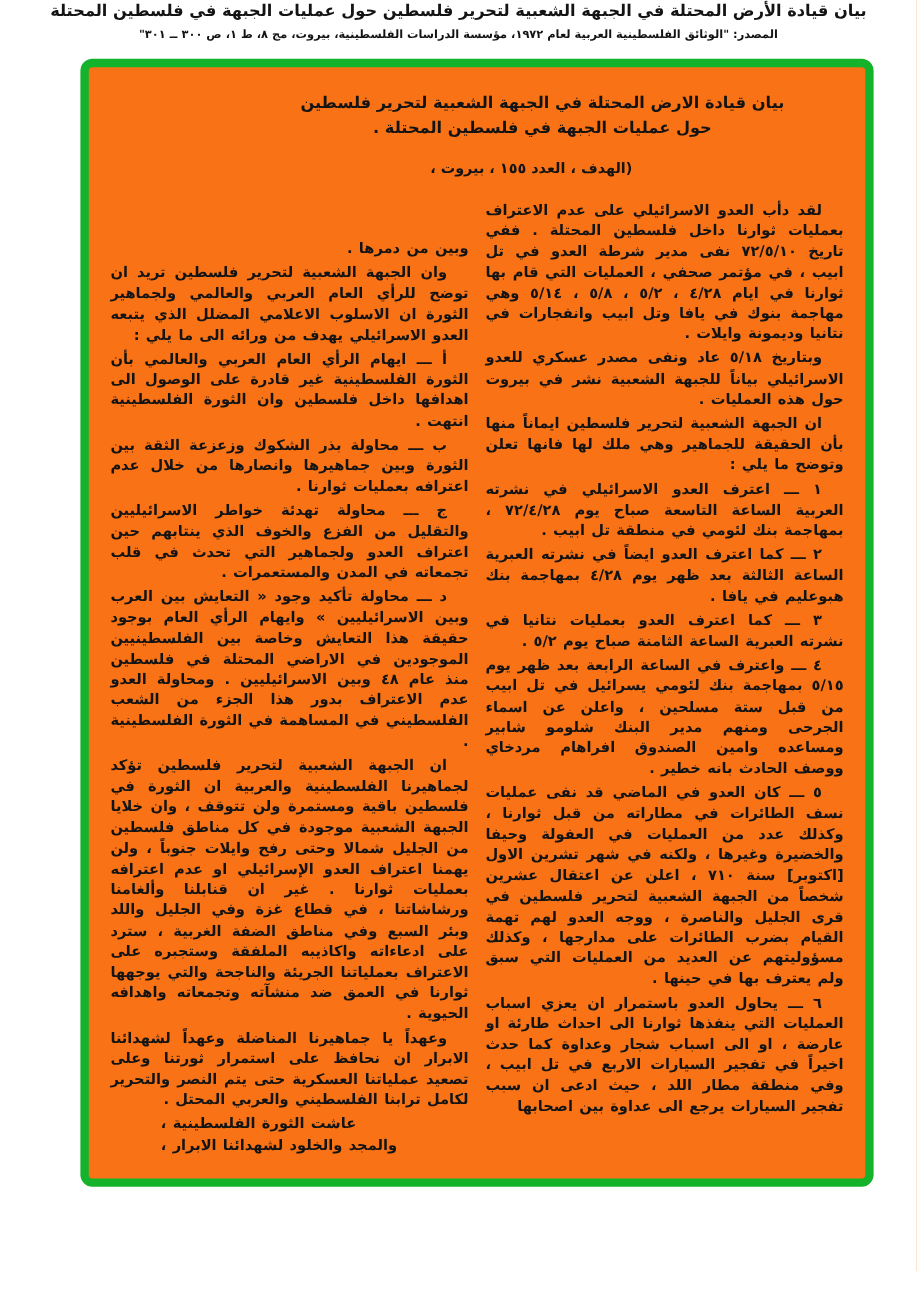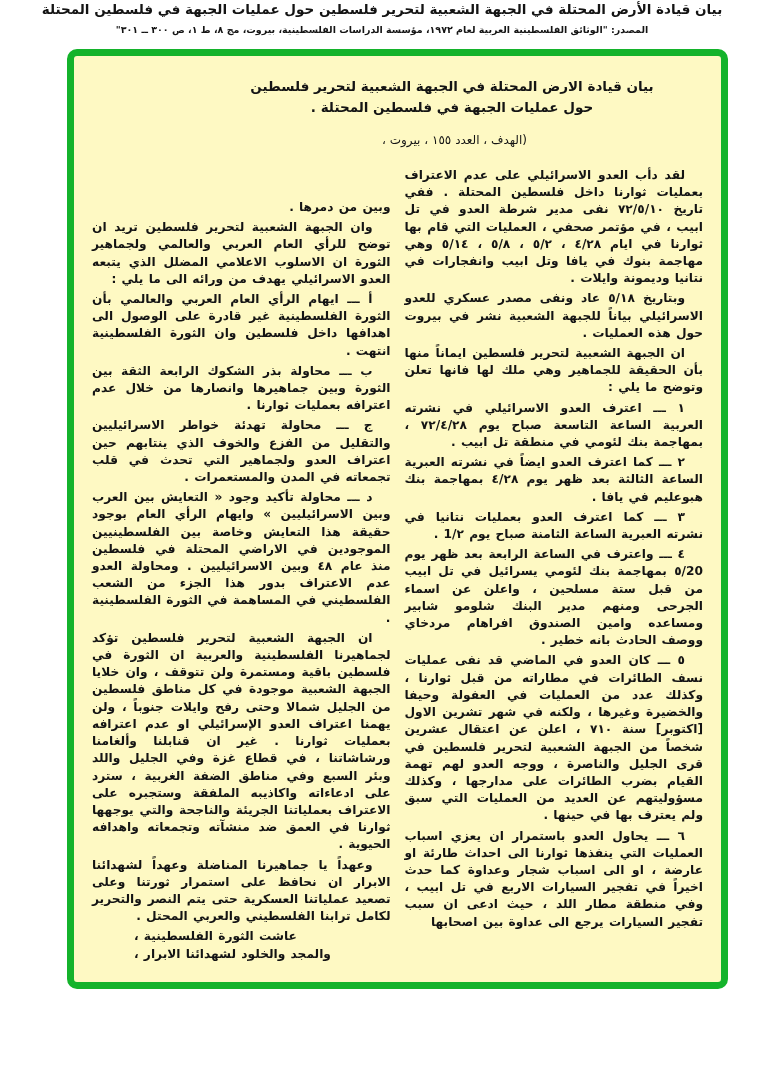--- a/index.html
+++ b/index.html
@@ -29,35 +29,35 @@
   }
   .doc-frame{
     box-sizing:border-box;
     margin:13px 36px 0 67px; 
     width:661px;
     height:940px;
     border:7px solid #14b32b;
     border-radius:10px;
     padding:16px 18px 0 18px;
     overflow:hidden;
-    background:#fef9c3;
+    background:#f97316;
   }
   .doc-title{
     width:430px;
     margin:4px 36px 0 auto; 
     text-align:center;
     font-size:13.5px;
     font-weight:700;
     line-height:21px;
   }
   .doc-citation{
     width:260px;
     margin:12px 176px 0 auto;
     font-size:12px;
-    font-weight:400;
+    font-weight:700;
     line-height:21px;
   }
   .doc-citation .cit-l1{text-align:right;}
   .doc-citation .cit-l2{text-align:center;padding-left:18px;}
   .columns{
     display:flex;
     gap:14px;
     margin-top:16px;
   }
   .col{
@@ -106,31 +106,31 @@
   </div>
 
   <div class="columns">
 
     <section class="col">
       <p class="para">لقد دأب العدو الاسرائيلي على عدم الاعتراف بعمليات ثوارنا داخل فلسطين المحتلة . ففي تاريخ ٧٢/٥/١٠ نفى مدير شرطة العدو في تل ابيب ، في مؤتمر صحفي ، العمليات التي قام بها ثوارنا في ايام ٤/٢٨ ، ٥/٢ ، ٥/٨ ، ٥/١٤ وهي مهاجمة بنوك في يافا وتل ابيب وانفجارات في نتانيا وديمونة وايلات .</p>
       <p class="para">وبتاريخ ٥/١٨ عاد ونفى مصدر عسكري للعدو الاسرائيلي بياناً للجبهة الشعبية نشر في بيروت حول هذه العمليات .</p>
       <p class="para">ان الجبهة الشعبية لتحرير فلسطين ايماناً منها بأن الحقيقة للجماهير وهي ملك لها فانها تعلن وتوضح ما يلي :</p>
       <p class="para">١ ـــ اعترف العدو الاسرائيلي في نشرته العربية الساعة التاسعة صباح يوم ٧٢/٤/٢٨ ، بمهاجمة بنك لئومي في منطقة تل ابيب .</p>
       <p class="para">٢ ـــ كما اعترف العدو ايضاً في نشرته العبرية الساعة الثالثة بعد ظهر يوم ٤/٢٨ بمهاجمة بنك هبوعليم في يافا .</p>
-      <p class="para">٣ ـــ كما اعترف العدو بعمليات نتانيا في نشرته العبرية الساعة الثامنة صباح يوم 1/٢ .</p>
-      <p class="para">٤ ـــ واعترف في الساعة الرابعة بعد ظهر يوم ٥/20 بمهاجمة بنك لئومي يسرائيل في تل ابيب من قبل ستة مسلحين ، واعلن عن اسماء الجرحى ومنهم مدير البنك شلومو شابير ومساعده وامين الصندوق افراهام مردخاي ووصف الحادث بانه خطير .</p>
+      <p class="para">٣ ـــ كما اعترف العدو بعمليات نتانيا في نشرته العبرية الساعة الثامنة صباح يوم ٥/٢ .</p>
+      <p class="para">٤ ـــ واعترف في الساعة الرابعة بعد ظهر يوم ٥/١٥ بمهاجمة بنك لئومي يسرائيل في تل ابيب من قبل ستة مسلحين ، واعلن عن اسماء الجرحى ومنهم مدير البنك شلومو شابير ومساعده وامين الصندوق افراهام مردخاي ووصف الحادث بانه خطير .</p>
       <p class="para">٥ ـــ كان العدو في الماضي قد نفى عمليات نسف الطائرات في مطاراته من قبل ثوارنا ، وكذلك عدد من العمليات في العفولة وحيفا والخضيرة وغيرها ، ولكنه في شهر تشرين الاول [اكتوبر] سنة ٧١٠ ، اعلن عن اعتقال عشرين شخصاً من الجبهة الشعبية لتحرير فلسطين في قرى الجليل والناصرة ، ووجه العدو لهم تهمة القيام بضرب الطائرات على مدارجها ، وكذلك مسؤوليتهم عن العديد من العمليات التي سبق ولم يعترف بها في حينها .</p>
       <p class="para">٦ ـــ يحاول العدو باستمرار ان يعزي اسباب العمليات التي ينفذها ثوارنا الى احداث طارئة او عارضة ، او الى اسباب شجار وعداوة كما حدث اخيراً في تفجير السيارات الاربع في تل ابيب ، وفي منطقة مطار اللد ، حيث ادعى ان سبب تفجير السيارات يرجع الى عداوة بين اصحابها</p>
     </section>
 
     <section class="col">
       <p class="para flush">وبين من دمرها .</p>
       <p class="para">وان الجبهة الشعبية لتحرير فلسطين تريد ان توضح للرأي العام العربي والعالمي ولجماهير الثورة ان الاسلوب الاعلامي المضلل الذي يتبعه العدو الاسرائيلي يهدف من ورائه الى ما يلي :</p>
       <p class="para">أ ـــ ايهام الرأي العام العربي والعالمي بأن الثورة الفلسطينية غير قادرة على الوصول الى اهدافها داخل فلسطين وان الثورة الفلسطينية انتهت .</p>
-      <p class="para">ب ـــ محاولة بذر الشكوك الرابعة الثقة بين الثورة وبين جماهيرها وانصارها من خلال عدم اعترافه بعمليات ثوارنا .</p>
+      <p class="para">ب ـــ محاولة بذر الشكوك وزعزعة الثقة بين الثورة وبين جماهيرها وانصارها من خلال عدم اعترافه بعمليات ثوارنا .</p>
       <p class="para">ج ـــ محاولة تهدئة خواطر الاسرائيليين والتقليل من الفزع والخوف الذي ينتابهم حين اعتراف العدو ولجماهير التي تحدث في قلب تجمعاته في المدن والمستعمرات .</p>
       <p class="para">د ـــ محاولة تأكيد وجود « التعايش بين العرب وبين الاسرائيليين » وايهام الرأي العام بوجود حقيقة هذا التعايش وخاصة بين الفلسطينيين الموجودين في الاراضي المحتلة في فلسطين منذ عام ٤٨ وبين الاسرائيليين . ومحاولة العدو عدم الاعتراف بدور هذا الجزء من الشعب الفلسطيني في المساهمة في الثورة الفلسطينية .</p>
       <p class="para">ان الجبهة الشعبية لتحرير فلسطين تؤكد لجماهيرنا الفلسطينية والعربية ان الثورة في فلسطين باقية ومستمرة ولن تتوقف ، وان خلايا الجبهة الشعبية موجودة في كل مناطق فلسطين من الجليل شمالا وحتى رفح وايلات جنوباً ، ولن يهمنا اعتراف العدو الإسرائيلي او عدم اعترافه بعمليات ثوارنا . غير ان قنابلنا وألغامنا ورشاشاتنا ، في قطاع غزة وفي الجليل واللد وبئر السبع وفي مناطق الضفة الغربية ، سترد على ادعاءاته واكاذيبه الملفقة وستجبره على الاعتراف بعملياتنا الجريئة والناجحة والتي يوجهها ثوارنا في العمق ضد منشآته وتجمعاته واهدافه الحيوية .</p>
       <p class="para">وعهداً يا جماهيرنا المناضلة وعهداً لشهدائنا الابرار ان نحافظ على استمرار ثورتنا وعلى تصعيد عملياتنا العسكرية حتى يتم النصر والتحرير لكامل ترابنا الفلسطيني والعربي المحتل .</p>
       <div class="slogans">
         <p class="para">عاشت الثورة الفلسطينية ،</p>
         <p class="para">والمجد والخلود لشهدائنا الابرار ،</p>
       </div>
     </section>
 

